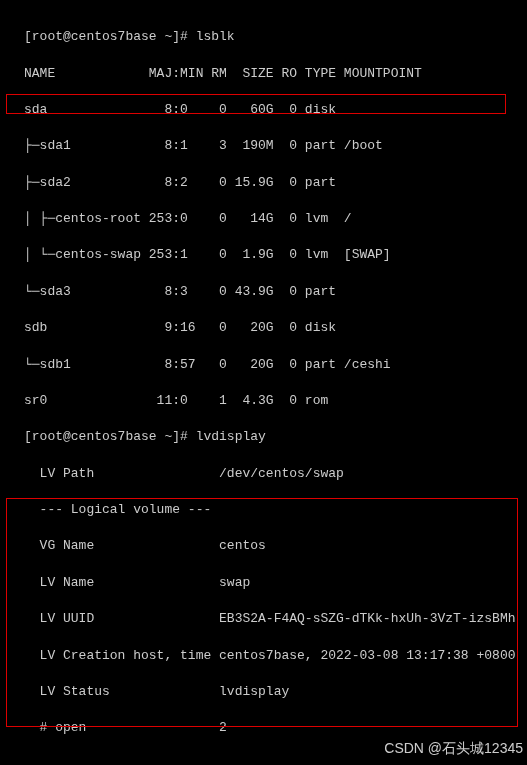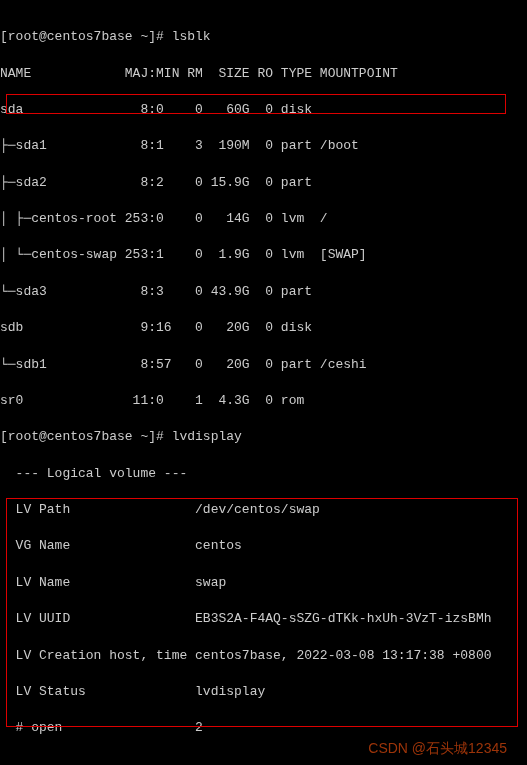--- a/index.html
+++ b/index.html
@@ -13,40 +13,40 @@
     width: 527px;
     height: 765px;
     overflow: hidden;
     position: relative;
   }
   .terminal {
     padding: 10px 0 0 0;
     white-space: pre;
     position: relative;
   }
-  .line { padding: 0 0; }
+  .line { padding: 0 24px; }
   .hl-box1 {
     position: absolute;
     border: 1px solid #d00;
     left: 6px; width: 498px;
     top: 94px; height: 18px;
     pointer-events: none;
   }
   .hl-box2 {
     position: absolute;
     border: 1px solid #d00;
     left: 6px; width: 510px;
     top: 498px; height: 227px;
     pointer-events: none;
   }
   .watermark {
     position: absolute;
     bottom: 6px;
-    right: 20px;
-    color: #c2410c;
+    right: 4px;
+    color: #ffffff;
     font-family: sans-serif;
     font-size: 14px;
     opacity: 0.8;
   }
 </style>
 </head>
 <body>
 
 <div class="terminal">
 <div class="line"><span>[root@centos7base ~]# </span><span>lsblk</span></div>
@@ -54,22 +54,22 @@
 <div class="line">sda               8:0    0   60G  0 disk</div>
 <div class="line">├─sda1            8:1    3  190M  0 part /boot</div>
 <div class="line">├─sda2            8:2    0 15.9G  0 part</div>
 <div class="line">│ ├─centos-root 253:0    0   14G  0 lvm  /</div>
 <div class="line">│ └─centos-swap 253:1    0  1.9G  0 lvm  [SWAP]</div>
 <div class="line">└─sda3            8:3    0 43.9G  0 part</div>
 <div class="line">sdb               9:16   0   20G  0 disk</div>
 <div class="line">└─sdb1            8:57   0   20G  0 part /ceshi</div>
 <div class="line">sr0              11:0    1  4.3G  0 rom</div>
 <div class="line"><span>[root@centos7base ~]# </span><span>lvdisplay</span></div>
+<div class="line">  LV Path                /dev/centos/swap</div>
 <div class="line">  --- Logical volume ---</div>
-<div class="line">  LV Path                /dev/centos/swap</div>
 <div class="line">  VG Name                centos</div>
 <div class="line">  LV Name                swap</div>
 <div class="line">  LV UUID                EB3S2A-F4AQ-sSZG-dTKk-hxUh-3VzT-izsBMh</div>
 <div class="line">  LV Creation host, time centos7base, 2022-03-08 13:17:38 +0800</div>
 <div class="line">  LV Status              lvdisplay</div>
 <div class="line">  # open                 2</div>
 
 
 
 

